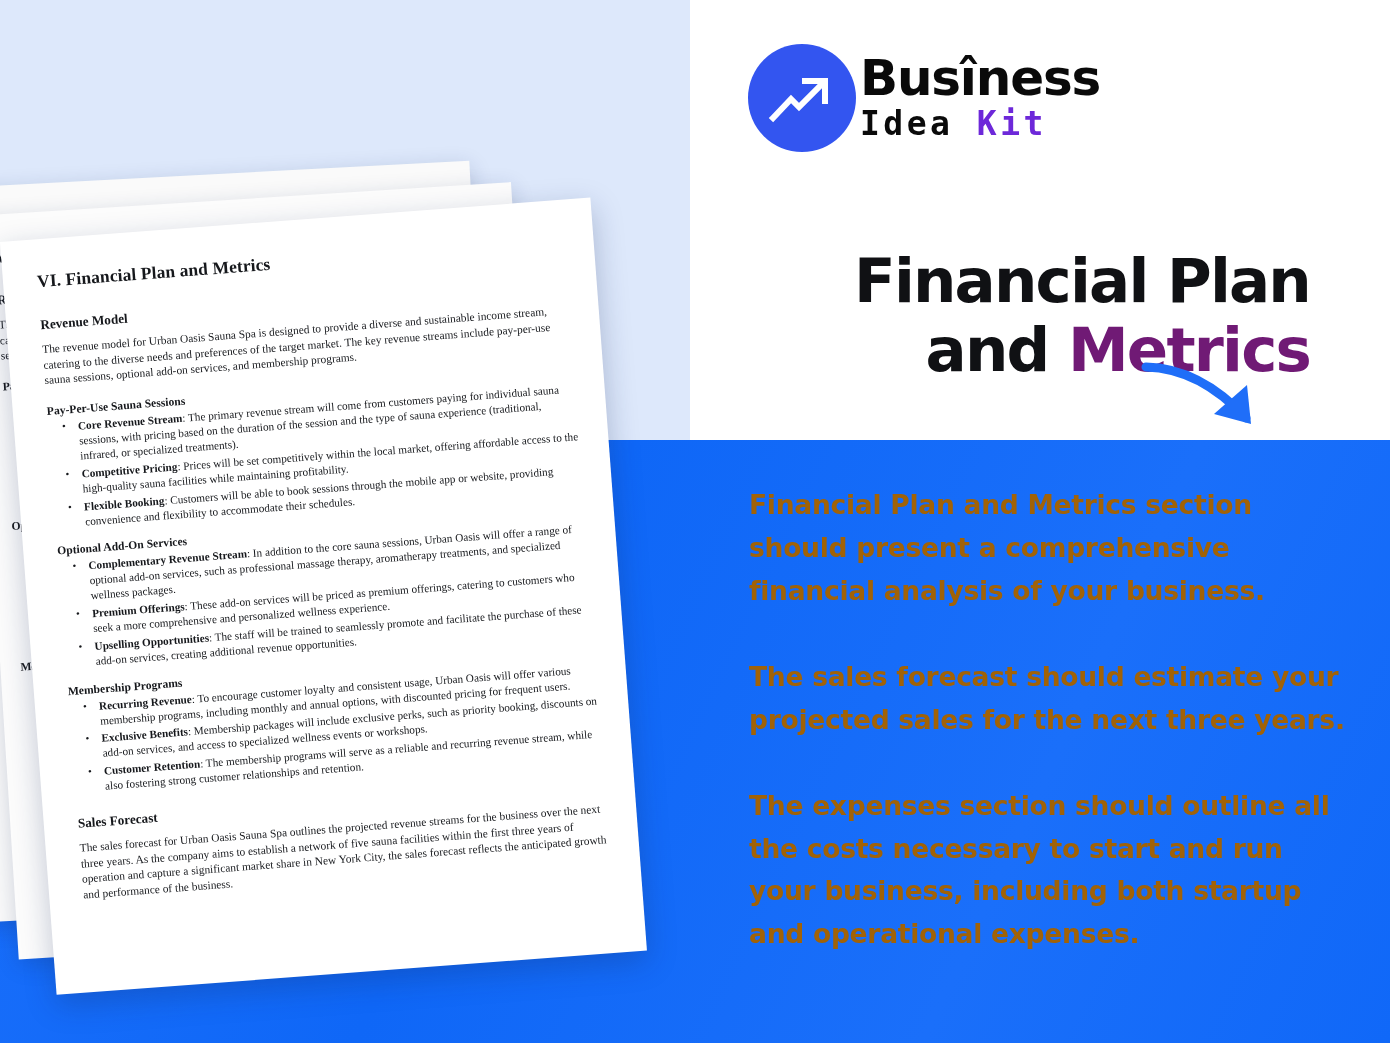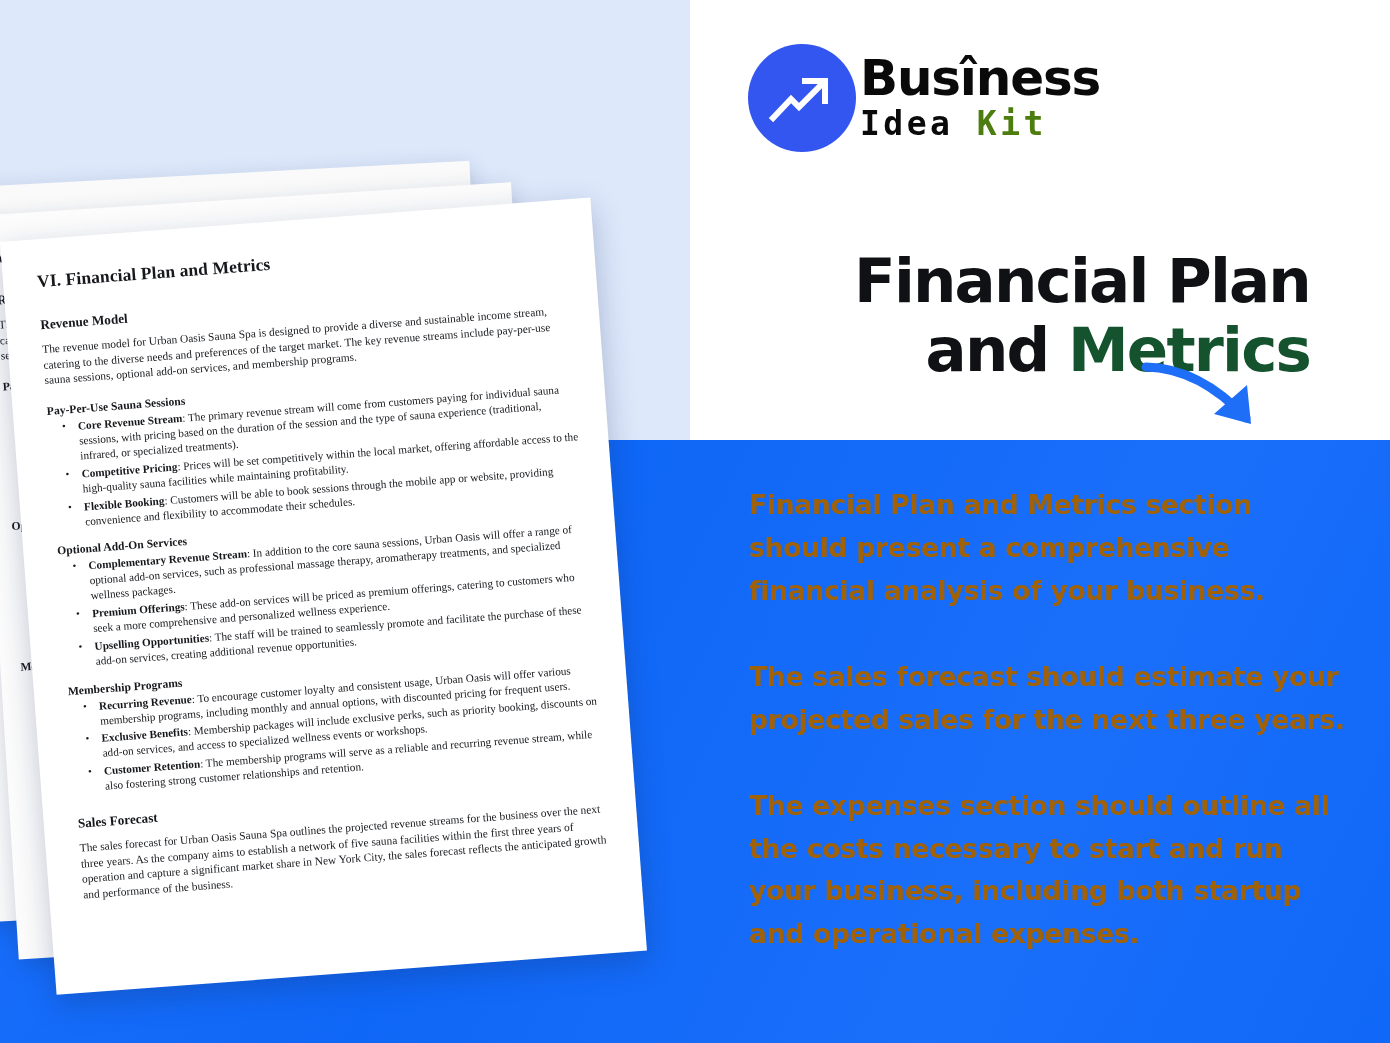--- a/index.html
+++ b/index.html
@@ -145,36 +145,36 @@
     line-height: 1.02;
   }
   .logo-line2 {
     font-family: "DejaVu Sans Mono", monospace;
     font-weight: bold;
     font-size: 33px;
     letter-spacing: 3.5px;
     color: #0a0a0a;
     margin-top: 3px;
   }
-  .logo-line2 .kit { color: #4d7c0f; }
+  .logo-line2 .kit { color: #6d28d9; }
 
   
   .headline {
     position: absolute;
     left: 750px; top: 247px;
     width: 560px;
     font-family: "DejaVu Sans", sans-serif;
     font-weight: bold;
     font-size: 61px;
     line-height: 1.13;
     letter-spacing: -1.8px;
     color: #101114;
     text-align: right;
   }
-  .headline .accent { color: #14532d; }
+  .headline .accent { color: #701a75; }
 
   .arrow-wrap {
     position: absolute;
     left: 1138px; top: 352px;
     width: 160px; height: 95px;
   }
 
   
   .copy {
     position: absolute;

